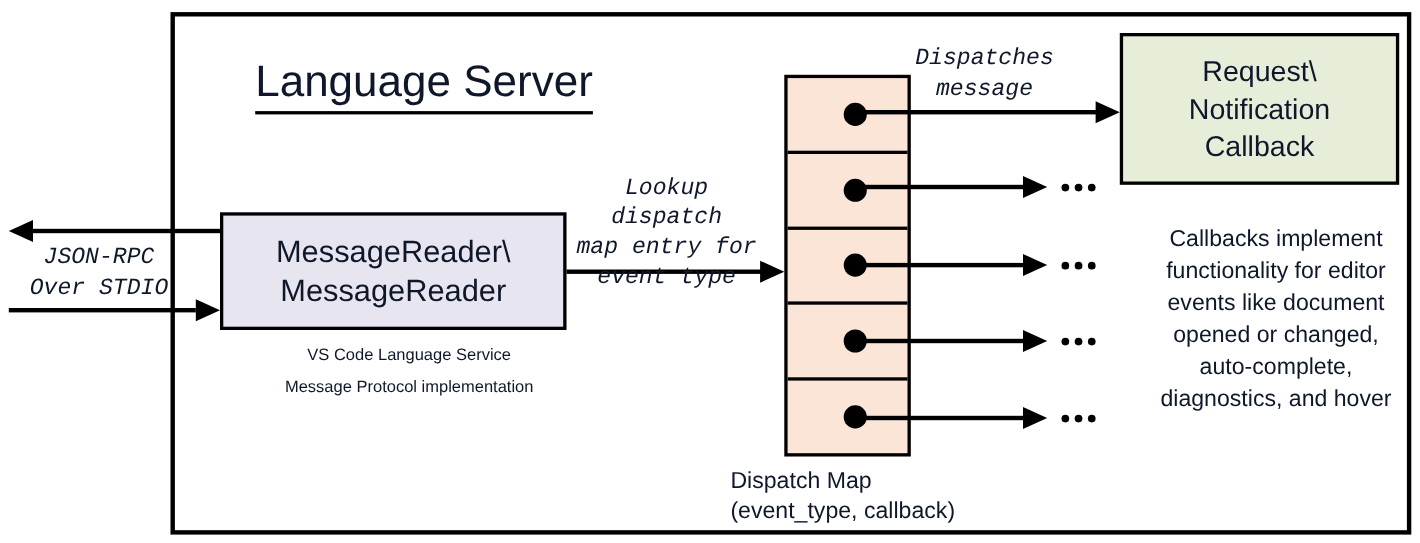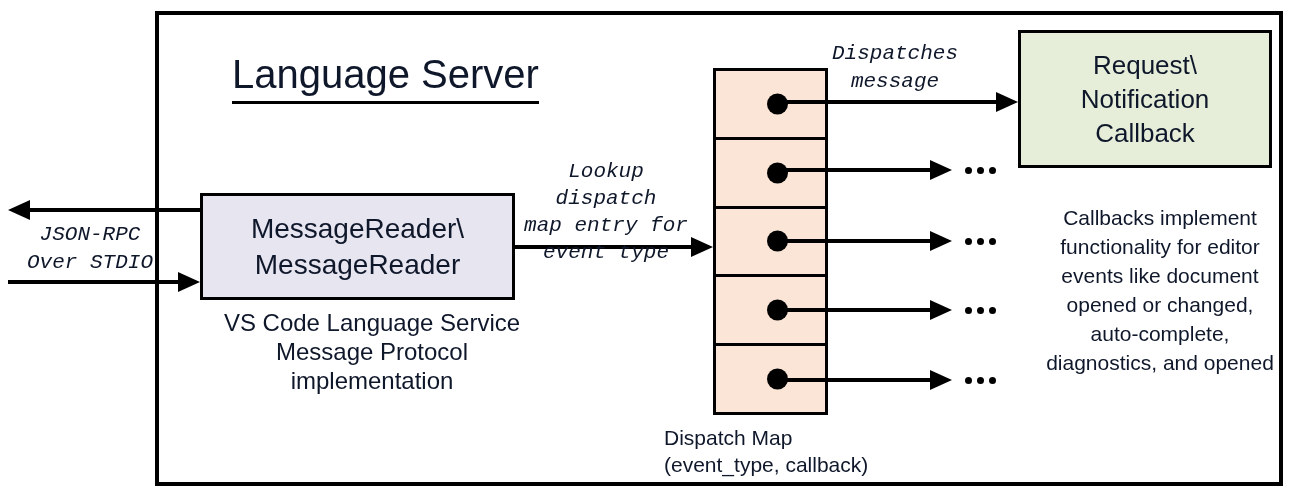--- a/index.html
+++ b/index.html
@@ -31,21 +31,21 @@
     font-size:28px;line-height:36px;text-align:center;
   }
   .callback-box{
     left:1018px;top:30px;width:254px;height:138px;
     border:3px solid #000;box-sizing:border-box;
     display:flex;flex-direction:column;align-items:center;justify-content:center;
     font-size:26px;line-height:34px;text-align:center;
   }
   .reader-caption{
     left:192px;top:308px;width:360px;
-    font-size:24px;line-height:29px;text-align:center;
+    font-size:15px;line-height:29px;text-align:center;
   }
   .note{
     left:1030px;top:203px;width:260px;
     font-size:21px;line-height:29px;text-align:center;
   }
   .map-label{
     left:664px;top:424px;width:225px;
     font-size:21px;line-height:27px;text-align:left;
   }
   .ital{
@@ -188,16 +188,16 @@
     <span class="line-text">Notification</span>
     <span class="line-text">Callback</span>
   </div>
 
   <div class="abs note">
     <span class="line-text">Callbacks implement</span>
     <span class="line-text">functionality for editor</span>
     <span class="line-text">events like document</span>
     <span class="line-text">opened or changed,</span>
     <span class="line-text">auto-complete,</span>
-    <span class="line-text">diagnostics, and opened</span>
+    <span class="line-text">diagnostics, and hover</span>
   </div>
 
 </div>
 
 </body></html>

